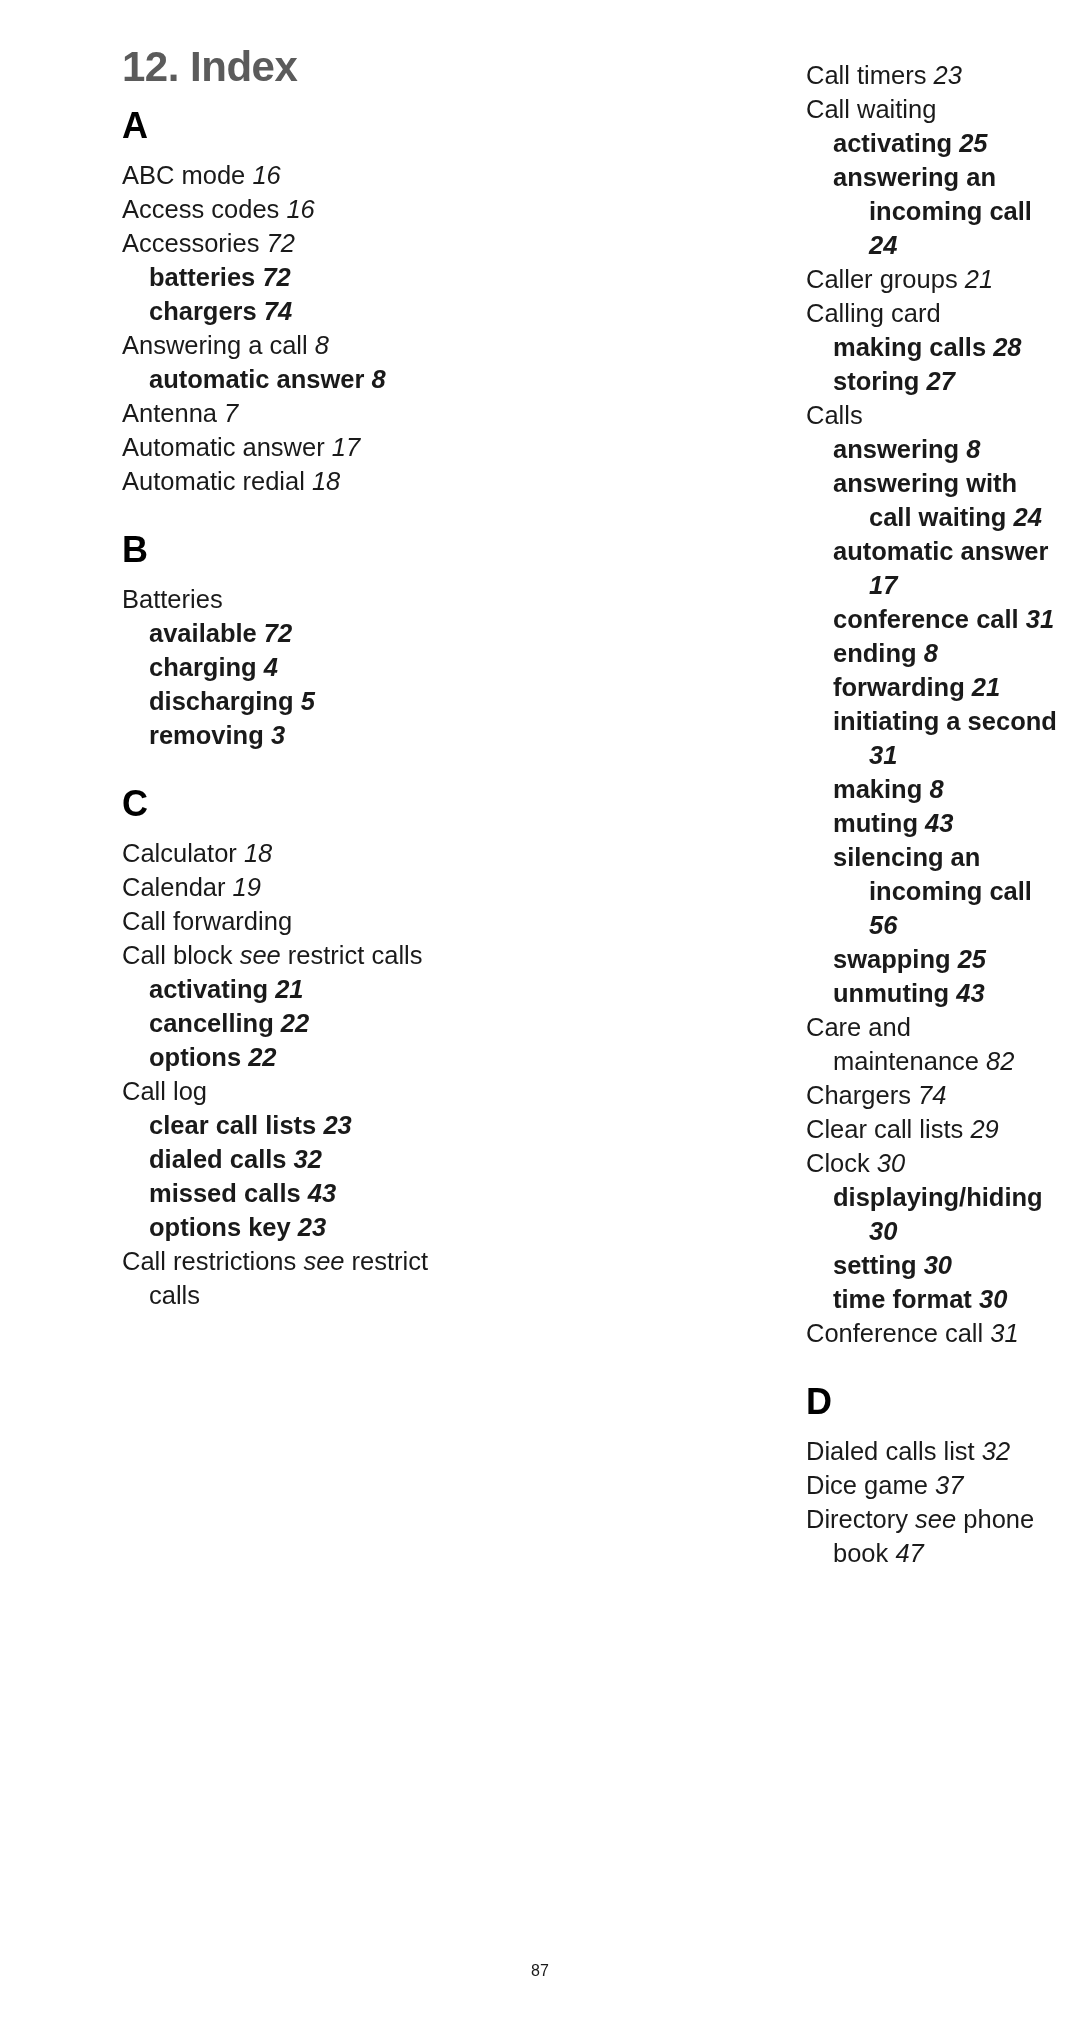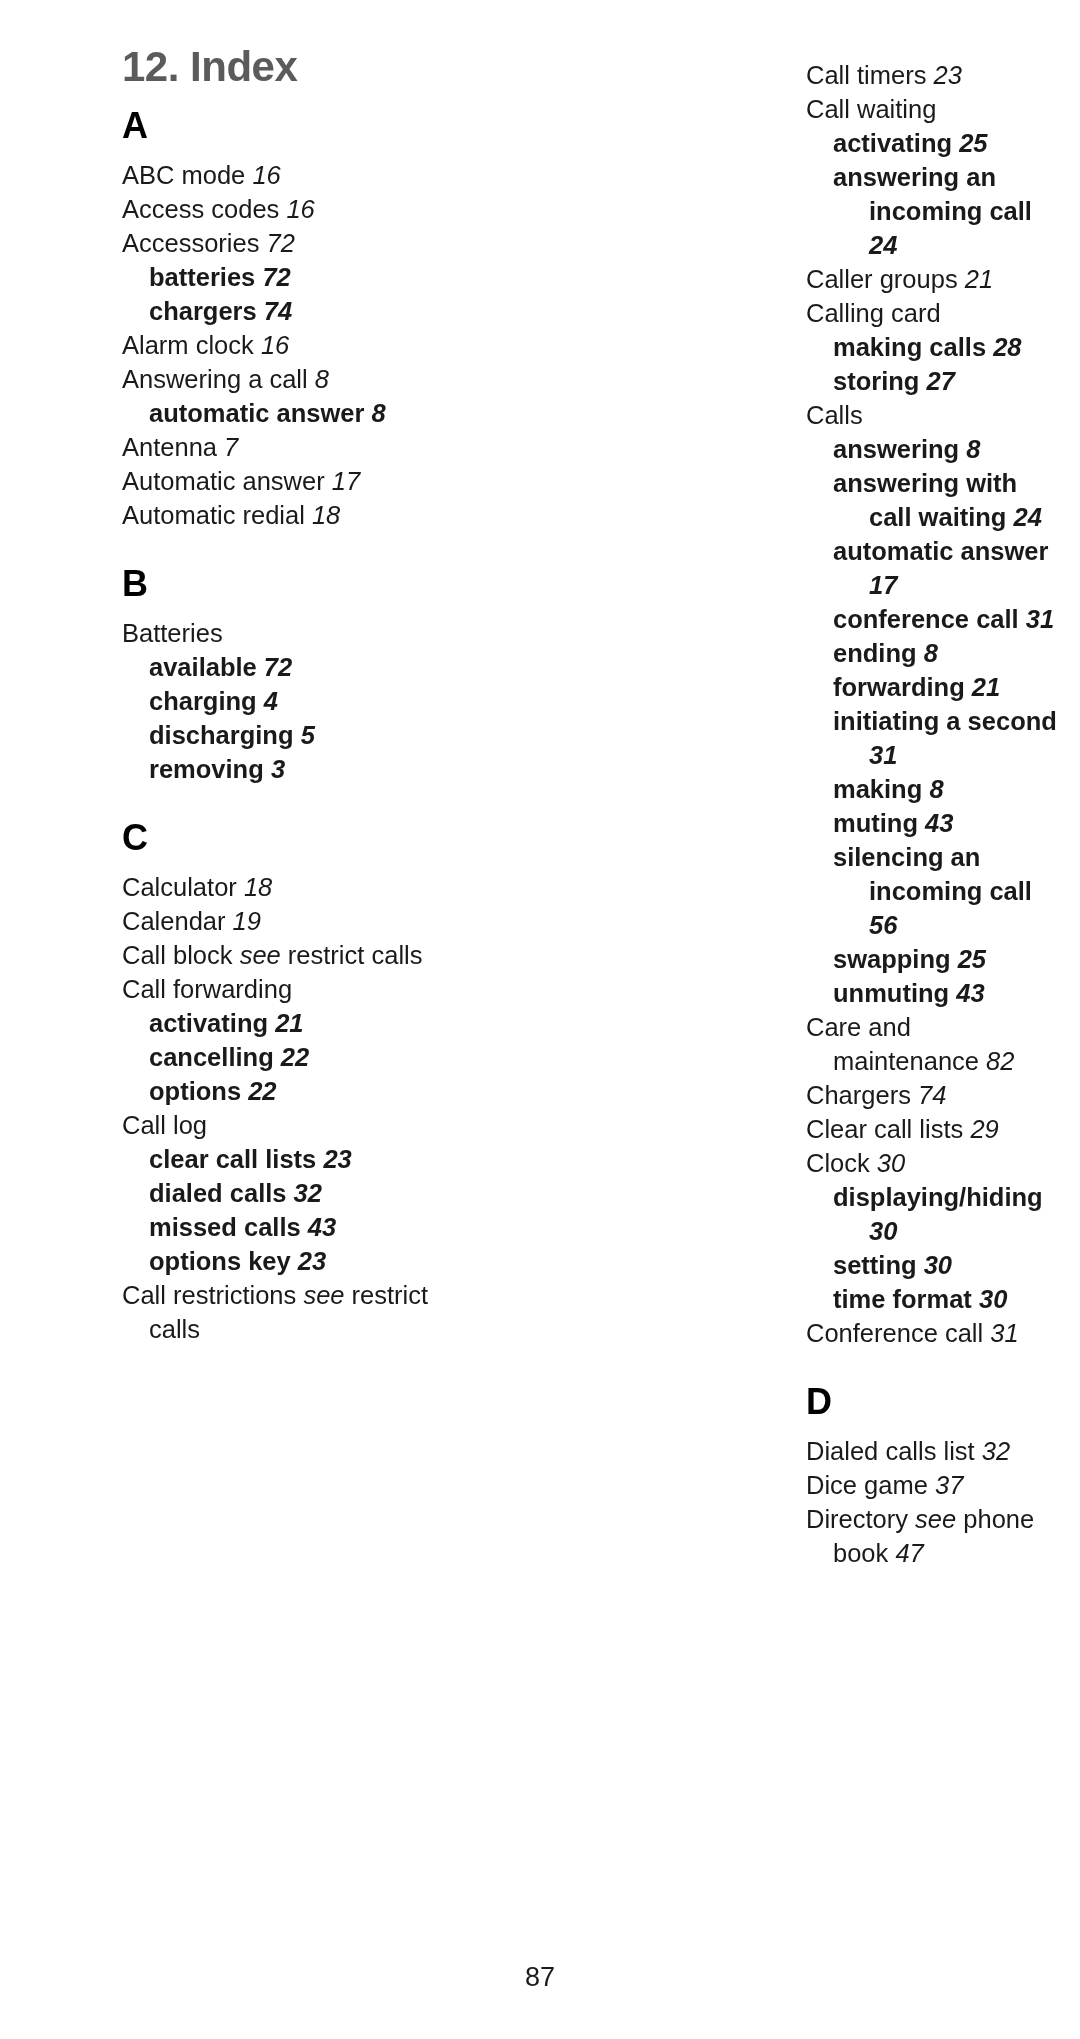--- a/index.html
+++ b/index.html
@@ -101,61 +101,60 @@
   .see {
     font-style: italic;
   }
   
   .folio {
     position: absolute;
     left: 0;
     right: 0;
     top: 1962px;
     text-align: center;
-    font-size: 27px;
+    font-size: 16px;
     color: #1a1a1a;
   }
 </style>
 </head>
 <body>
 
 <div class="page">
 
   <div class="chapter-title">12. Index</div>
 
   <div class="columns">
     <div class="col col-left" id="col-left">
         <div class="section">
           <div class="section-letter">A</div>
           <div class="entry lvl0 wrap0"><span>ABC mode</span> <span class="pg">16</span></div>
           <div class="entry lvl0 wrap0"><span>Access codes</span> <span class="pg">16</span></div>
           <div class="entry lvl0 wrap0"><span>Accessories</span> <span class="pg">72</span></div>
           <div class="entry lvl1 wrap1"><span>batteries</span> <span class="pg">72</span></div>
           <div class="entry lvl1 wrap1"><span>chargers</span> <span class="pg">74</span></div>
-          <div class="entry lvl0 wrap0"><span>Alarm clock</span> <span class="pg">16</span></div>
           <div class="entry lvl0 wrap0"><span>Answering a call</span> <span class="pg">8</span></div>
           <div class="entry lvl1 wrap1"><span>automatic answer</span> <span class="pg">8</span></div>
           <div class="entry lvl0 wrap0"><span>Antenna</span> <span class="pg">7</span></div>
           <div class="entry lvl0 wrap0"><span>Automatic answer</span> <span class="pg">17</span></div>
           <div class="entry lvl0 wrap0"><span>Automatic redial</span> <span class="pg">18</span></div>
         </div>
         <div class="section">
           <div class="section-letter">B</div>
           <div class="entry lvl0 wrap0"><span>Batteries</span></div>
           <div class="entry lvl1 wrap1"><span>available</span> <span class="pg">72</span></div>
           <div class="entry lvl1 wrap1"><span>charging</span> <span class="pg">4</span></div>
           <div class="entry lvl1 wrap1"><span>discharging</span> <span class="pg">5</span></div>
           <div class="entry lvl1 wrap1"><span>removing</span> <span class="pg">3</span></div>
         </div>
         <div class="section">
           <div class="section-letter">C</div>
           <div class="entry lvl0 wrap0"><span>Calculator</span> <span class="pg">18</span></div>
           <div class="entry lvl0 wrap0"><span>Calendar</span> <span class="pg">19</span></div>
+          <div class="entry lvl0 wrap0"><span>Call forwarding</span></div>
           <div class="entry lvl0 wrap0"><span>Call block</span> <span class="see">see</span> <span>restrict calls</span></div>
-          <div class="entry lvl0 wrap0"><span>Call forwarding</span></div>
           <div class="entry lvl1 wrap1"><span>activating</span> <span class="pg">21</span></div>
           <div class="entry lvl1 wrap1"><span>cancelling</span> <span class="pg">22</span></div>
           <div class="entry lvl1 wrap1"><span>options</span> <span class="pg">22</span></div>
           <div class="entry lvl0 wrap0"><span>Call log</span></div>
           <div class="entry lvl1 wrap1"><span>clear call lists</span> <span class="pg">23</span></div>
           <div class="entry lvl1 wrap1"><span>dialed calls</span> <span class="pg">32</span></div>
           <div class="entry lvl1 wrap1"><span>missed calls</span> <span class="pg">43</span></div>
           <div class="entry lvl1 wrap1"><span>options key</span> <span class="pg">23</span></div>
           <div class="entry lvl0 wrap0"><span>Call restrictions</span> <span class="see">see</span> <span>restrict calls</span></div>
         </div>

